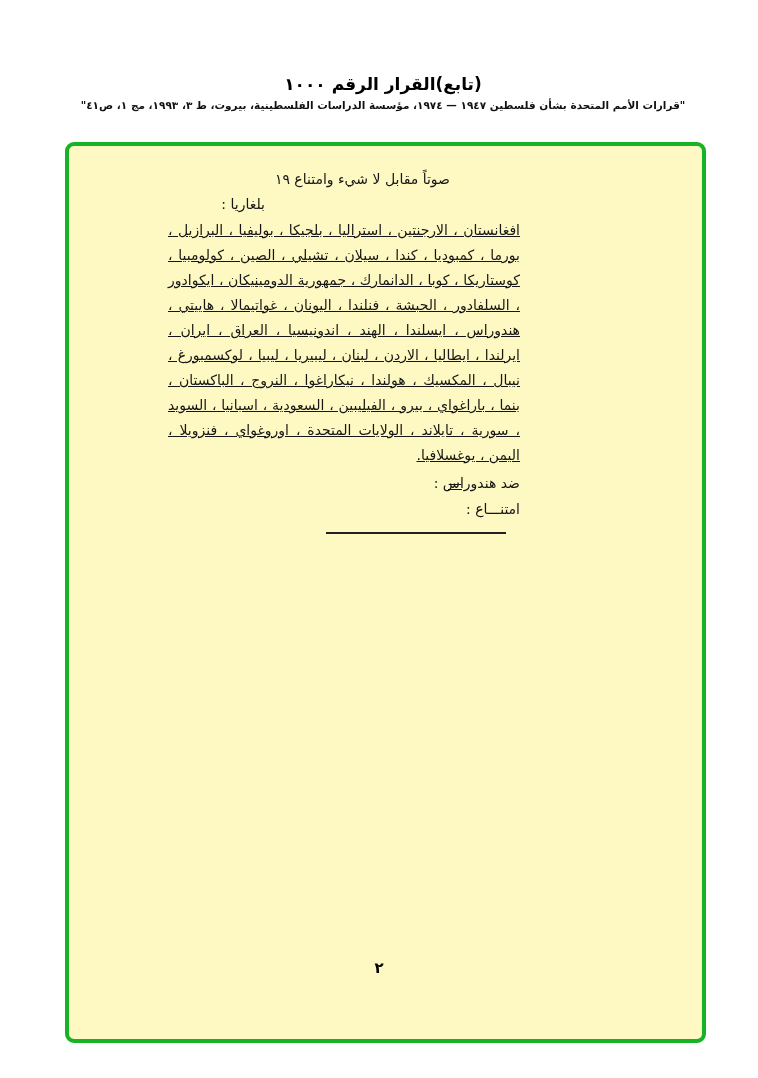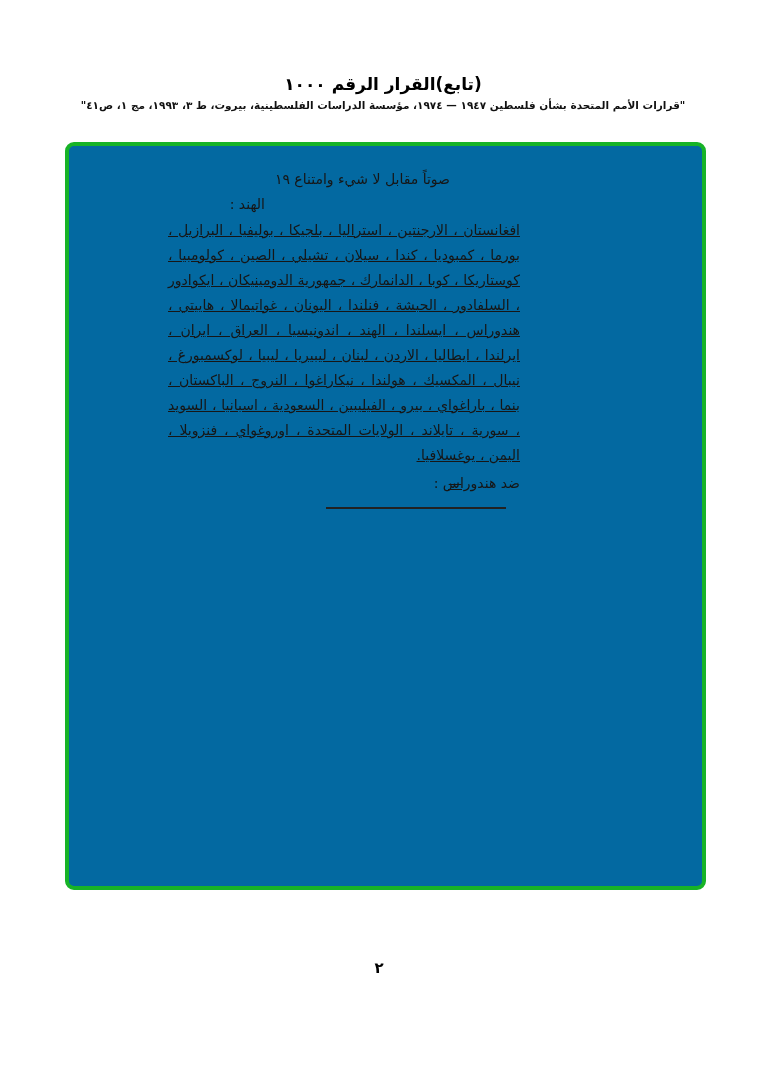--- a/index.html
+++ b/index.html
@@ -10,22 +10,22 @@
   }
   .page{position:relative;width:758px;height:1078px;direction:rtl;}
 
   
   .header{position:absolute;top:74px;left:8px;right:0;text-align:center;color:#000;}
   .doc-title{margin:0;font-size:17px;font-weight:bold;letter-spacing:.2px;}
   .citation{margin-top:5px;font-size:10.5px;font-weight:bold;color:#111;}
 
   
   .green-box{
-    position:absolute;left:65px;top:142px;width:641px;height:748px;
-    box-sizing:border-box;border:4px solid #17b327;border-radius:9px;background:#0369a1;
+    position:absolute;left:65px;top:142px;width:641px;height:901px;
+    box-sizing:border-box;border:4px solid #17b327;border-radius:9px;background:#fef9c3;
   }
 
   
   .content{
     position:absolute;top:21px;right:182px;width:352px;
     font-size:14px;line-height:25px;color:#161616;
   }
   .intro-line-1{margin-right:70px;white-space:nowrap;}
   .intro-line-2{margin-right:255px;white-space:nowrap;}
 
@@ -49,32 +49,33 @@
 
   <div class="header">
     <h1 class="doc-title">(تابع)القرار الرقم ١٠٠٠</h1>
     <div class="citation">"قرارات الأمم المتحدة بشأن فلسطين ١٩٤٧ — ١٩٧٤، مؤسسة الدراسات الفلسطينية، بيروت، ط ٣، ١٩٩٣، مج ١، ص٤١"</div>
   </div>
 
   <div class="green-box">
     <div class="content">
 
       <div class="intro-line-1">صوتاً مقابل لا شيء وامتناع ١٩</div>
-      <div class="intro-line-2">الهند :</div>
+      <div class="intro-line-2">بلغاريا :</div>
 
       <div class="entry with">
         <div class="body">افغانستان ، الارجنتين ، استراليا ، بلجيكا ، بوليفيا ، البرازيل ، بورما ، كمبوديا ، كندا ، سيلان ، تشيلي ، الصين ، كولومبيا ، كوستاريكا ، كوبا ، الدانمارك ، جمهورية الدومينيكان ، ايكوادور ، السلفادور ، الحبشة ، فنلندا ، اليونان ، غواتيمالا ، هاييتي ، هندوراس ، ايسلندا ، الهند ، اندونيسيا ، العراق ، ايران ، ايرلندا ، ايطاليا ، الاردن ، لبنان ، ليبيريا ، ليبيا ، لوكسمبورغ ، نيبال ، المكسيك ، هولندا ، نيكاراغوا ، النروج ، الباكستان ، بنما ، باراغواي ، بيرو ، الفيليبين ، السعودية ، اسبانيا ، السويد ، سورية ، تايلاند ، الولايات المتحدة ، اوروغواي ، فنزويلا ، اليمن ، يوغسلافيا.</div>
       </div>
 
       <div class="entry against">
         <div class="label">ضد هندوراس :</div>
         <div class="body">—</div>
       </div>
 
       <div class="entry abstain">
+        <div class="label">امتنـــاع :</div>
       </div>
 
       <div class="end-rule"></div>
 
     </div>
   </div>
 
   <div class="footer">
     <span class="page-number">٢</span>
   </div>

